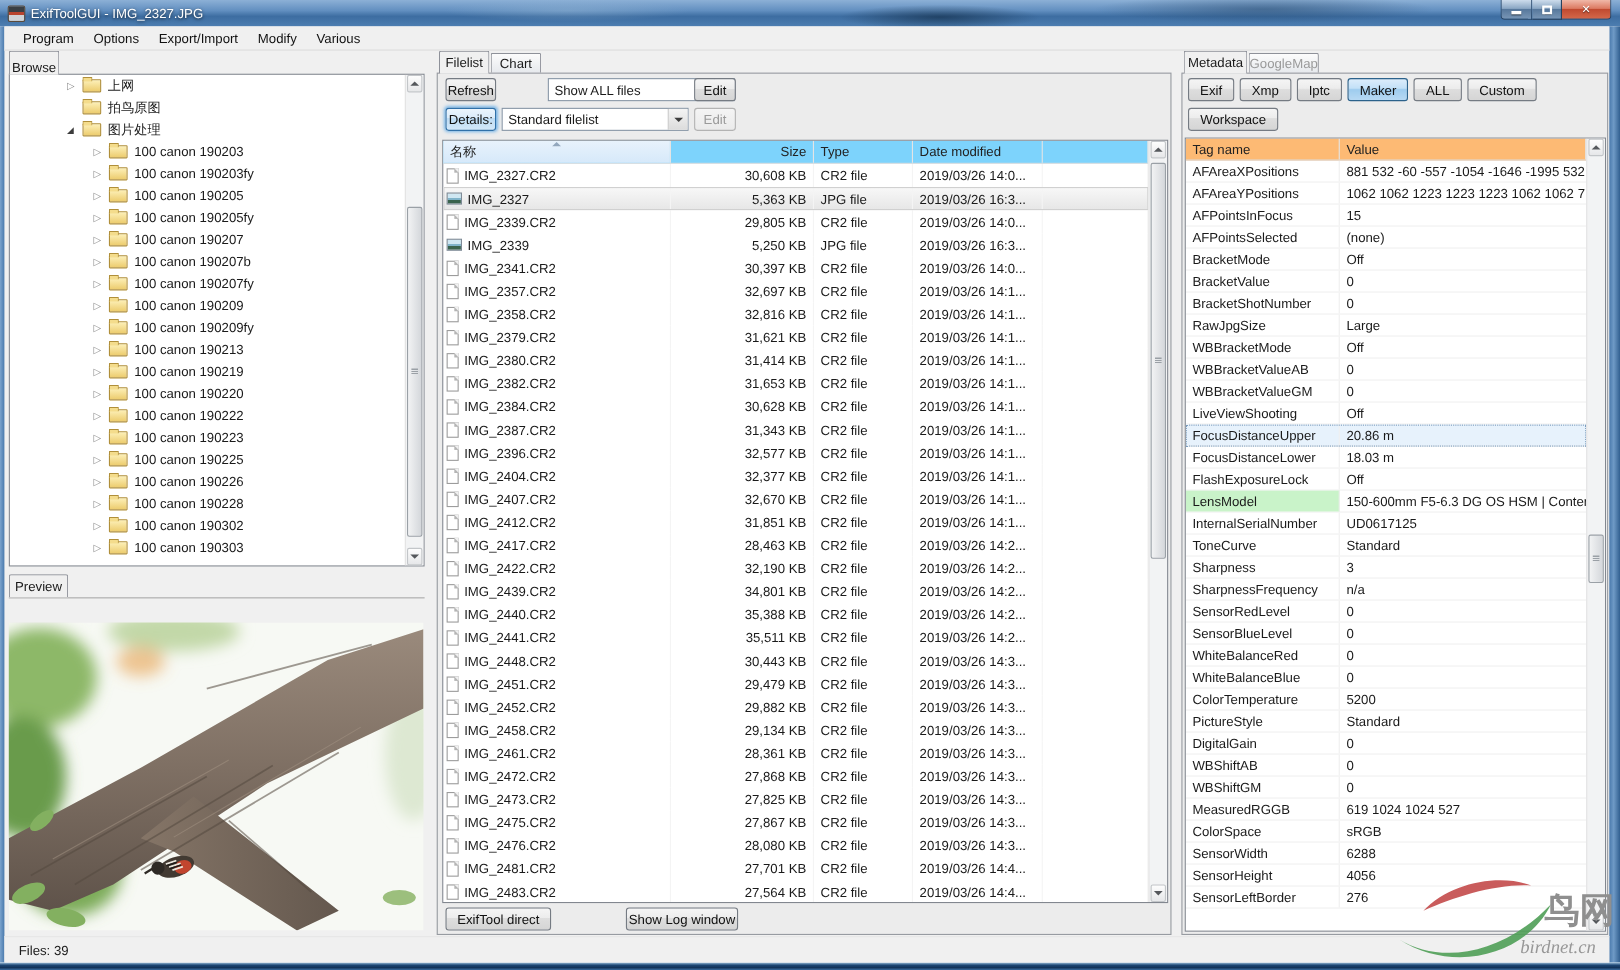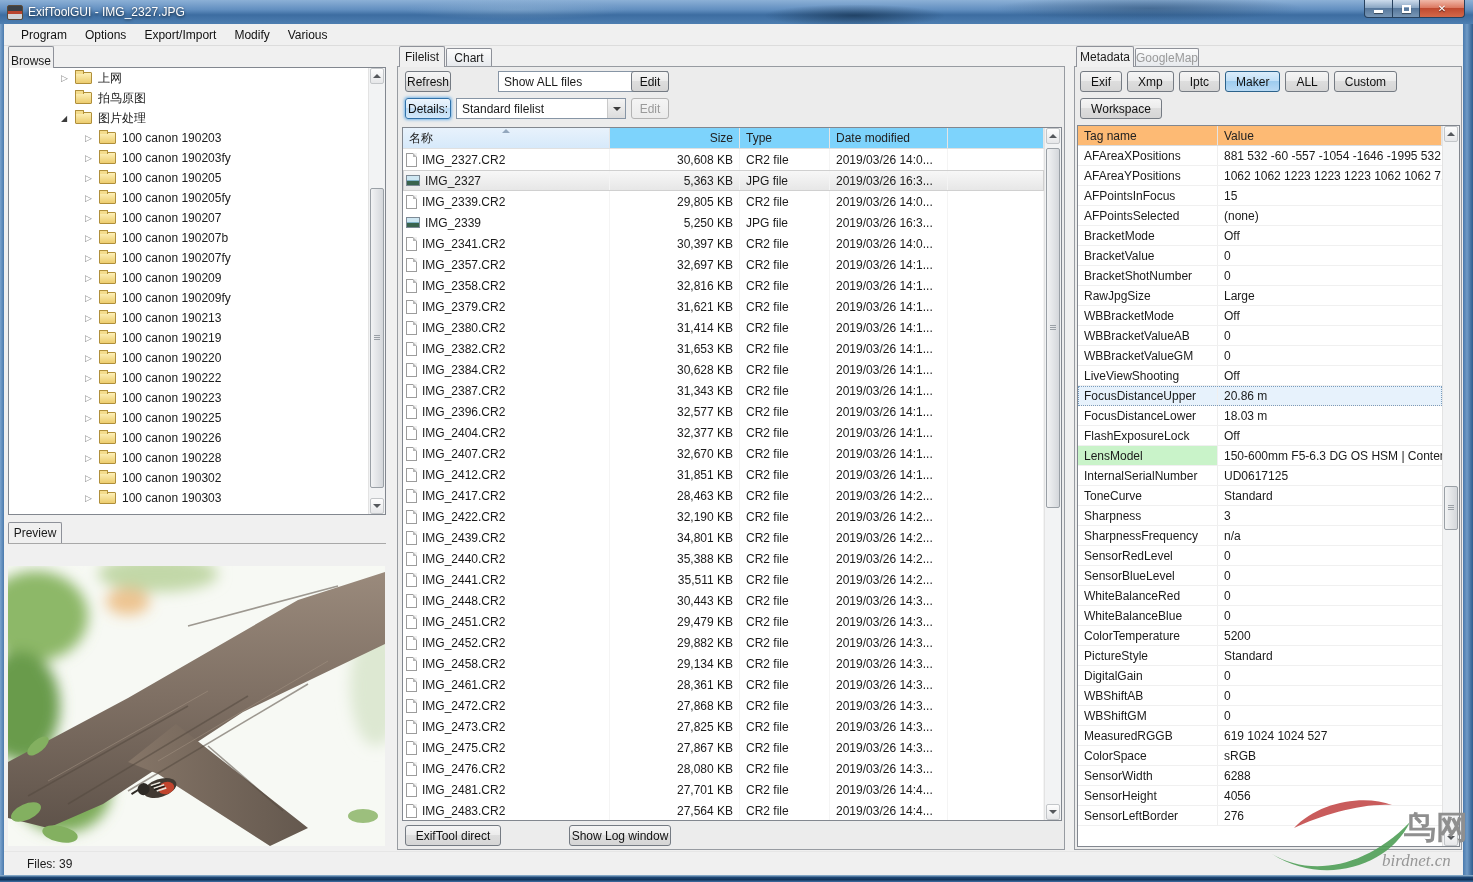--- a/index.html
+++ b/index.html
@@ -73,21 +73,21 @@
   .trow[data-exp="none"] .texp{visibility:hidden;}
   .trow[data-exp="collapsed"] .texp::before{content:"▷";}
   .trow[data-exp="expanded"] .texp::before{content:"◢";color:#3c3c3c;font-size:8px;}
   .tfolder{flex:none;position:relative;width:17px;height:12px;margin-right:6px;border:1px solid #b08f3a;border-radius:1px;
     background:linear-gradient(180deg,#fdf0b8,#eccc6e);}
   .tfolder::before{content:"";position:absolute;top:-3px;left:-1px;width:7px;height:3px;
     background:#f4dc8c;border:1px solid #b08f3a;border-bottom:none;border-radius:1px 1px 0 0;}
   
   .preview-area{position:absolute;left:8px;top:543px;width:378px;height:306px;background:#f0f0f0;border-top:1px solid #a8a8a8;}
   .statusbar{position:absolute;left:4px;right:10px;bottom:7px;height:24px;background:#f0f0f0;
-    border-top:1px solid #e6e6e6;display:flex;align-items:center;padding-left:23px;}
+    border-top:1px solid #e6e6e6;display:flex;align-items:center;padding-left:13px;}
   
   .fhead{display:grid;grid-template-columns:207px 130px 90px 118px 1fr;height:21px;background:#7dd3fc;
     border-bottom:1px solid #e0e0e0;}
   .fhead .hc{display:flex;align-items:center;padding:0 6px;border-right:1px solid #e4e4e4;color:#222;position:relative;}
   .fhead .hc.name{background:linear-gradient(180deg,#e8f2fc,#d6e9fa);}
   .sortup{position:absolute;top:1px;left:50%;margin-left:-4px;width:0;height:0;
     border-left:4px solid transparent;border-right:4px solid transparent;border-bottom:4px solid #93a7bd;}
   .fhead .hc.size{justify-content:flex-end;}
   .frow{display:grid;grid-template-columns:207px 130px 90px 118px 1fr;height:21px;align-items:center;}
   .frow[data-state="sel"]{background:linear-gradient(180deg,#f8f8f8,#e6e6e6);outline:1px solid #d0d0d0;outline-offset:-1px;}

